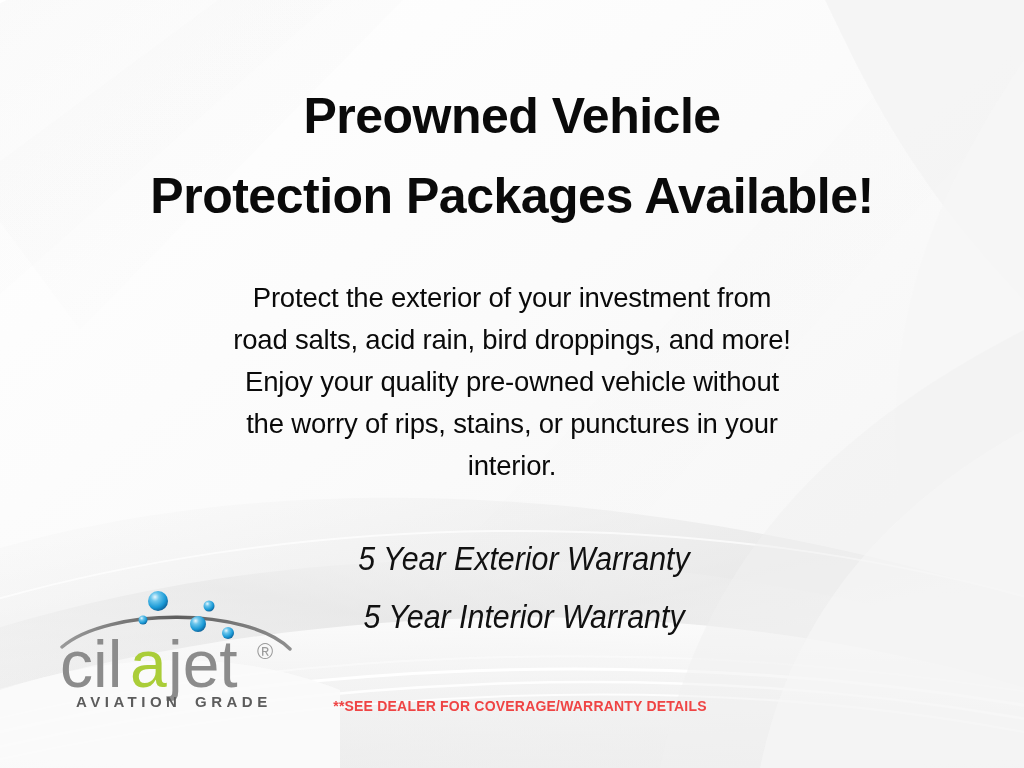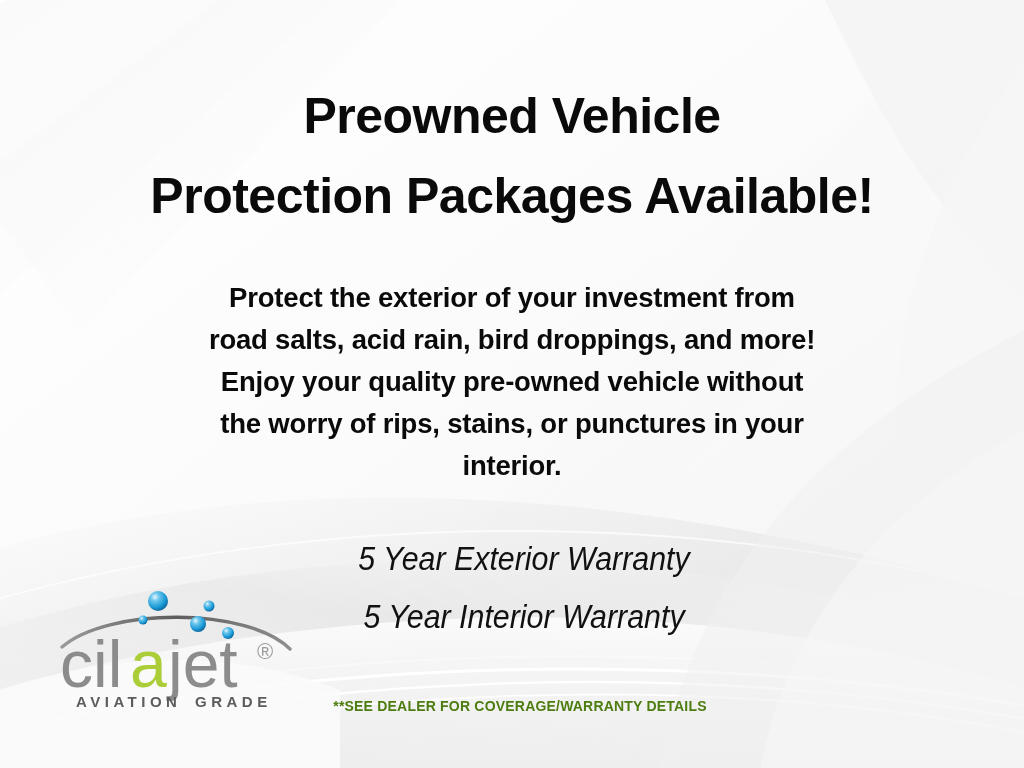--- a/index.html
+++ b/index.html
@@ -57,21 +57,21 @@
     white-space: pre-line;
   }
 
   .body-copy {
     position: absolute;
     left: 0;
     top: 277px;
     width: 1024px;
     text-align: center;
     font-family: "Liberation Sans", sans-serif;
-    font-weight: bold;
+    font-weight: normal;
     font-size: 27.5px;
     line-height: 42px;
     letter-spacing: -0.2px;
     color: #0a0a0a;
     white-space: pre-line;
   }
 
   .warranty-block {
     position: absolute;
     left: 12px;
@@ -93,21 +93,21 @@
   .disclaimer {
     position: absolute;
     left: 170px;
     top: 698px;
     width: 700px;
     text-align: center;
     font-family: "Liberation Sans", sans-serif;
     font-weight: bold;
     font-size: 14px;
     letter-spacing: 0.2px;
-    color: #4d7c0f;
+    color: #ef4444;
   }
 
   
   #logo {
     position: absolute;
     left: 58px;
     top: 583px;
     width: 240px;
     height: 130px;
   }

